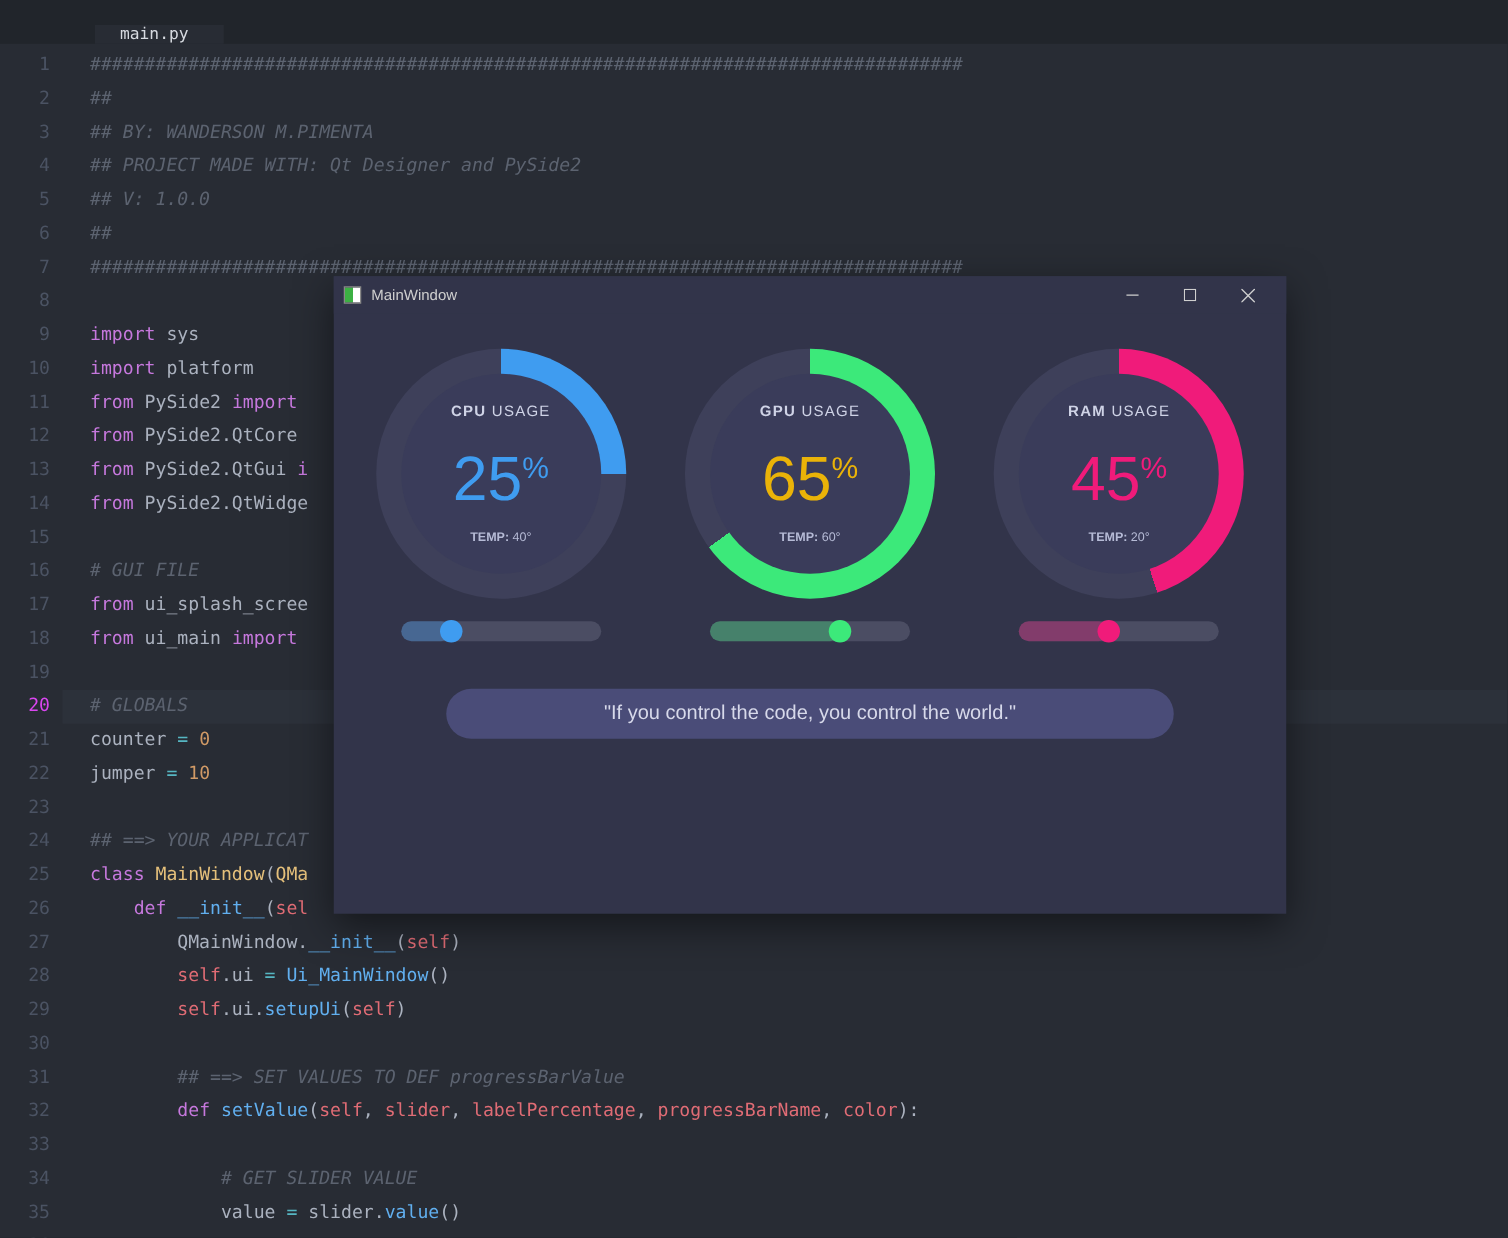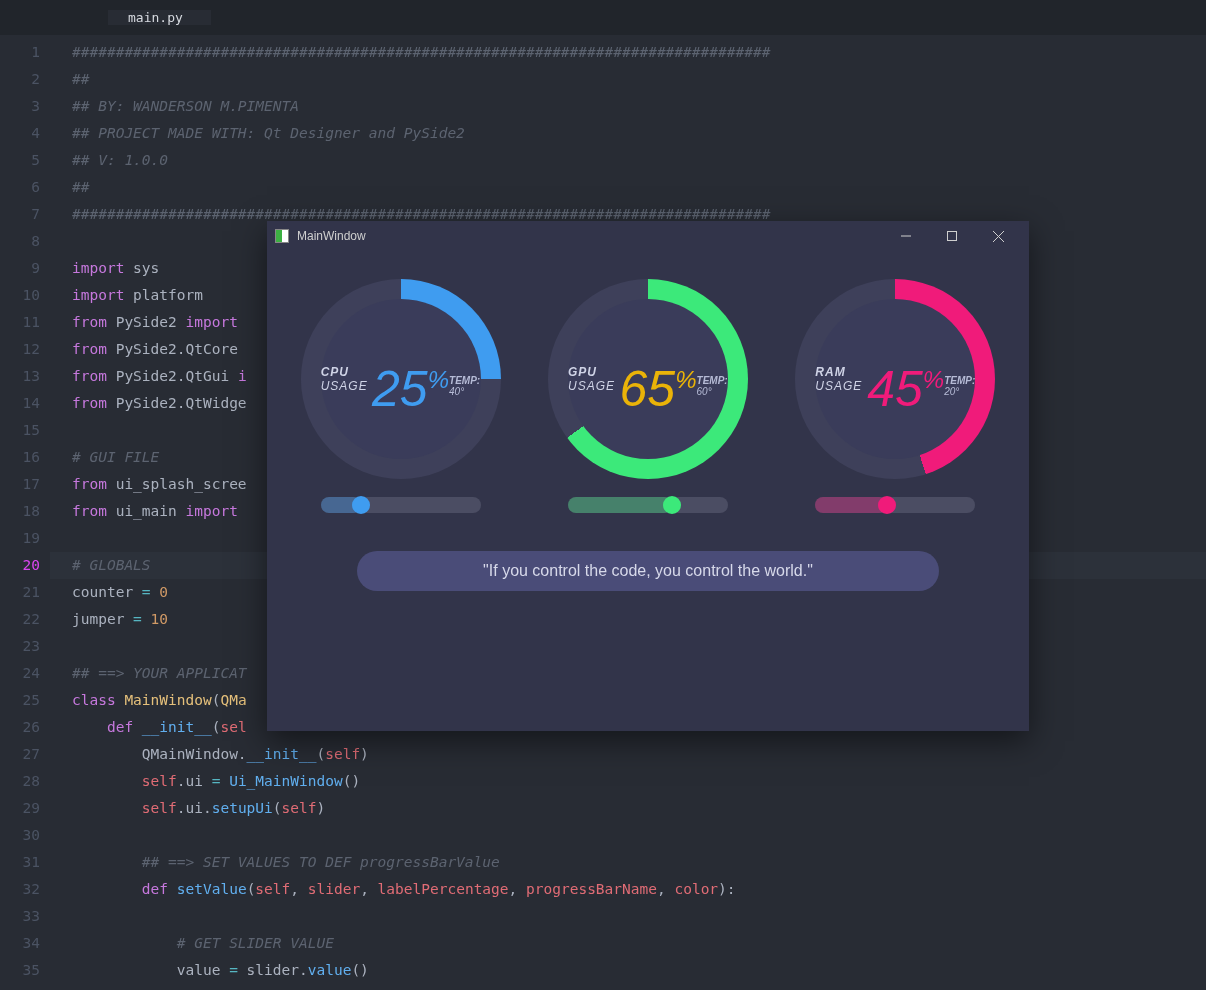--- a/index.html
+++ b/index.html
@@ -9,22 +9,21 @@
     background:#21252b;
     font-family:"Consolas","Menlo","Monaco",monospace;
     overflow:hidden;
     position:relative;
   }
   
   .tab-bar {
     height:35px;
     background:#21252b;
     display:flex;
-    align-items:center;
-    margin-left:32px;
+    align-items:flex-end;
   }
   .tab {
     padding:0 28px 0 20px;
     display:flex;
     align-items:center;
     color:#d7dae0;
     font-size:13px;
     background:#21252b;
     position:relative;
   }
@@ -127,23 +126,22 @@
     align-items:center;
   }
   .ring {
     width:200px;height:200px;border-radius:50%;
     display:flex;align-items:center;justify-content:center;
     position:relative;
   }
   .ring-inner {
     width:160px;height:160px;border-radius:50%;
     background:#3a3c5a;
-    display:flex;flex-direction:row;align-items:center;justify-content:center;
+    display:flex;flex-direction:column;align-items:center;justify-content:center;
     color:#cfd3e6;
-    font-style:italic;
   }
   .ring-inner .label { font-size:12px; letter-spacing:1px; }
   .ring-inner .label b { font-weight:700; }
   .ring-inner .pct { font-size:50px; font-weight:300; line-height:1.1; margin-top:20px; }
   .ring-inner .pct .sym { font-size:24px; vertical-align:super; }
   .ring-inner .temp { font-size:10px; margin-top:14px; color:#b6bbd6;}
   .ring-inner .temp b { font-weight:700; }
 
   .slider {
     width:160px;height:16px;border-radius:8px;background:#4b4d63;

